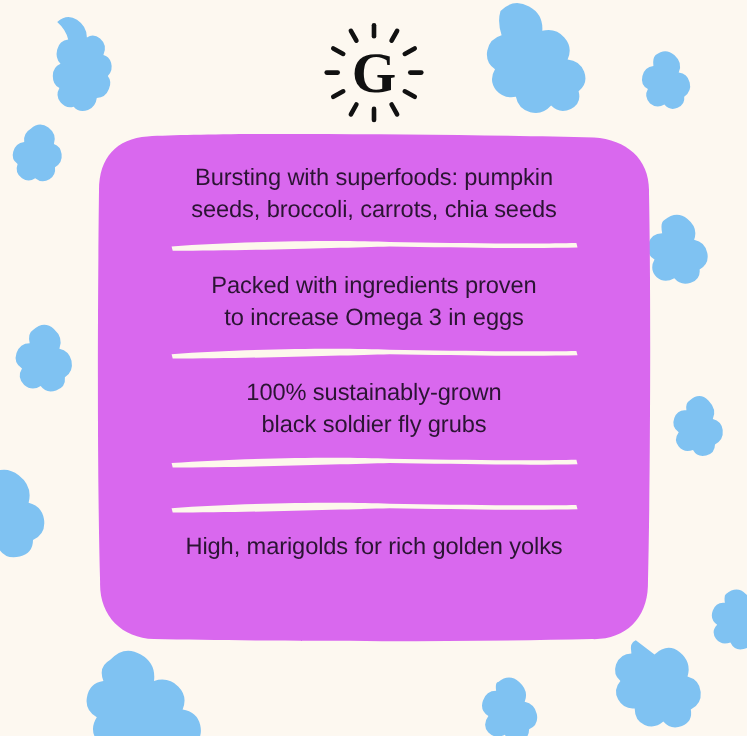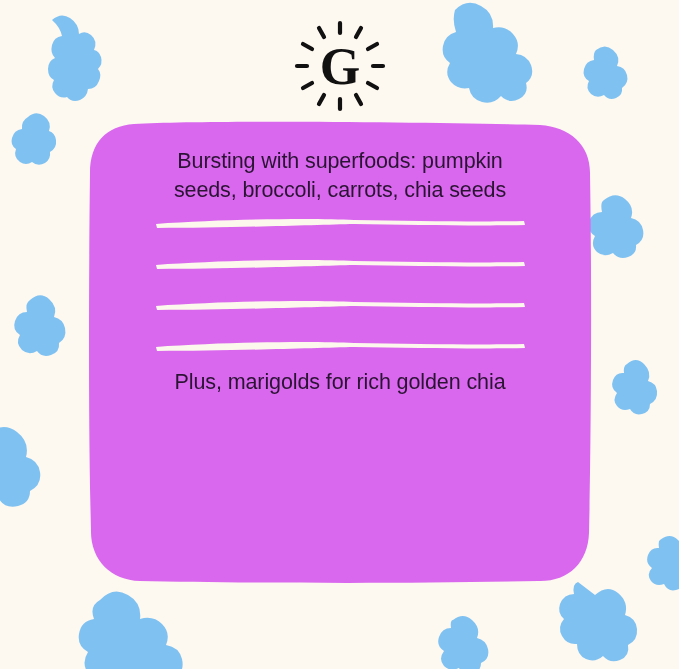--- a/index.html
+++ b/index.html
@@ -154,39 +154,43 @@
 
       <div class="feature-text">Bursting with superfoods: pumpkin
 seeds, broccoli, carrots, chia seeds</div>
       <div class="gap-a"></div>
       <svg class="divider" viewBox="0 0 372 14" preserveAspectRatio="none">
         <path fill="#FDF8EC" d="M2 7 C70 2, 160 1, 200 3 C260 4, 330 5, 370 4
                                 L371 8 C330 9, 260 8, 200 7 C160 8, 70 11, 3 11 Z"></path>
       </svg>
       <div class="gap-b"></div>
 
+      <div class="feature-text">Packed with ingredients proven
+to increase Omega 3 in eggs</div>
+      <div class="gap-a"></div>
+      <svg class="divider" viewBox="0 0 372 14" preserveAspectRatio="none">
+        <path fill="#FDF8EC" d="M2 7 C70 2, 160 1, 200 3 C260 4, 330 5, 370 4
+                                L371 8 C330 9, 260 8, 200 7 C160 8, 70 11, 3 11 Z"></path>
+      </svg>
+      <div class="gap-b"></div>
+
+      <div class="feature-text">100% sustainably-grown
+black soldier fly grubs</div>
       <div class="gap-a"></div>
       <svg class="divider" viewBox="0 0 372 14" preserveAspectRatio="none">
         <path fill="#FDF8EC" d="M2 7 C70 2, 160 1, 200 3 C260 4, 330 5, 370 4
                                 L371 8 C330 9, 260 8, 200 7 C160 8, 70 11, 3 11 Z"></path>
       </svg>
       <div class="gap-b"></div>
 
       <div class="gap-a"></div>
       <svg class="divider" viewBox="0 0 372 14" preserveAspectRatio="none">
         <path fill="#FDF8EC" d="M2 7 C70 2, 160 1, 200 3 C260 4, 330 5, 370 4
                                 L371 8 C330 9, 260 8, 200 7 C160 8, 70 11, 3 11 Z"></path>
       </svg>
       <div class="gap-b"></div>
 
-      <div class="gap-a"></div>
-      <svg class="divider" viewBox="0 0 372 14" preserveAspectRatio="none">
-        <path fill="#FDF8EC" d="M2 7 C70 2, 160 1, 200 3 C260 4, 330 5, 370 4
-                                L371 8 C330 9, 260 8, 200 7 C160 8, 70 11, 3 11 Z"></path>
-      </svg>
-      <div class="gap-b"></div>
-
-      <div class="feature-text">Plus, marigolds for rich golden chia</div>
+      <div class="feature-text">High, marigolds for rich golden yolks</div>
 
     </div>
   </div>
 
 </div>
 
 </body></html>

